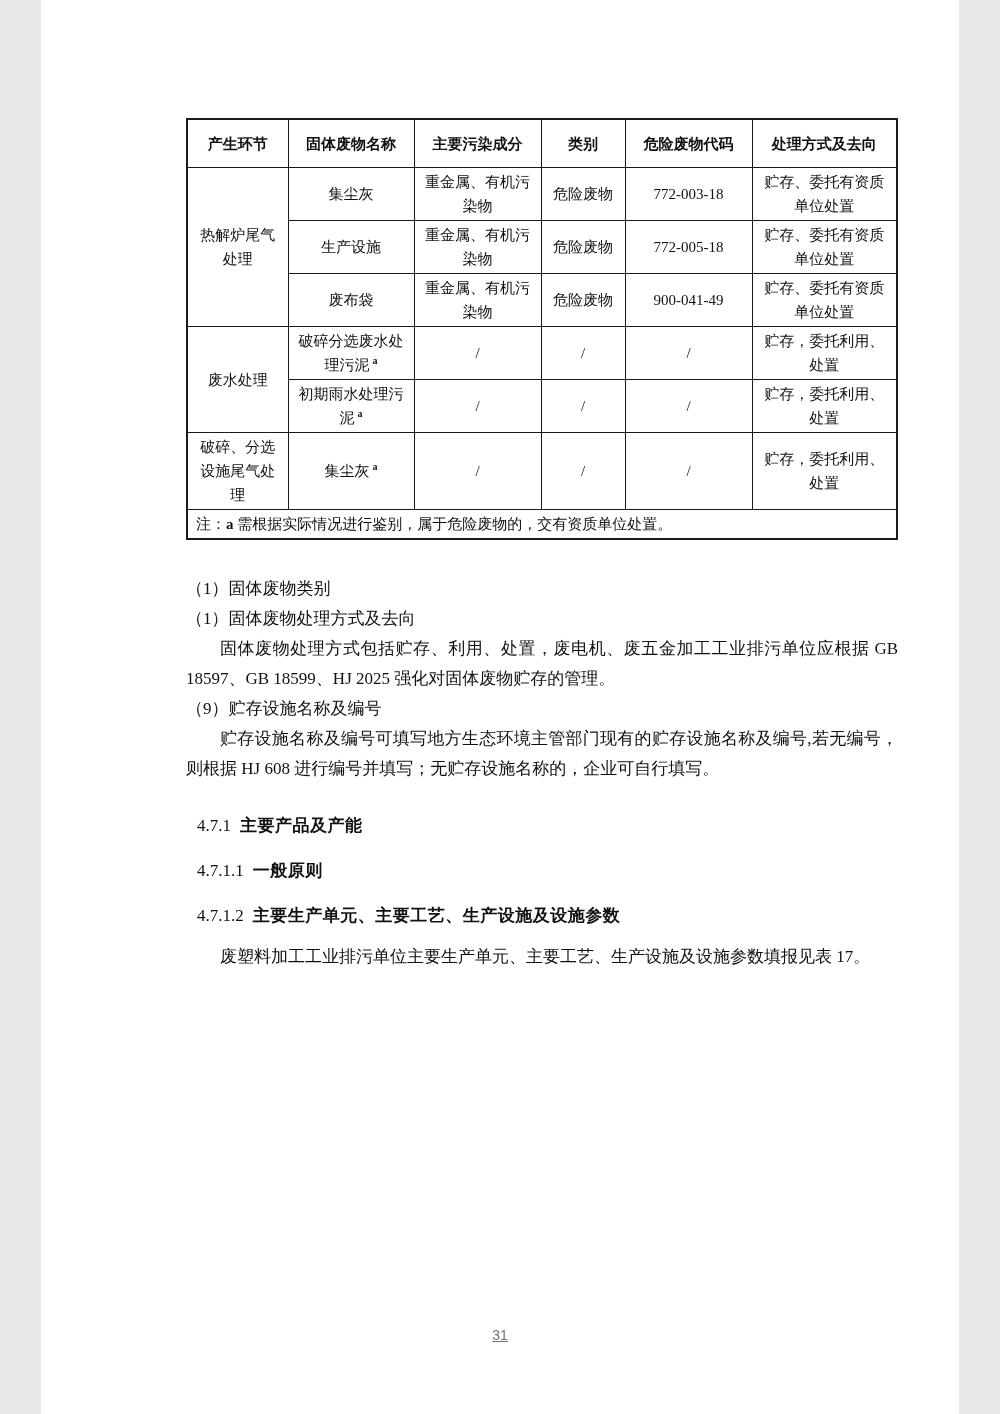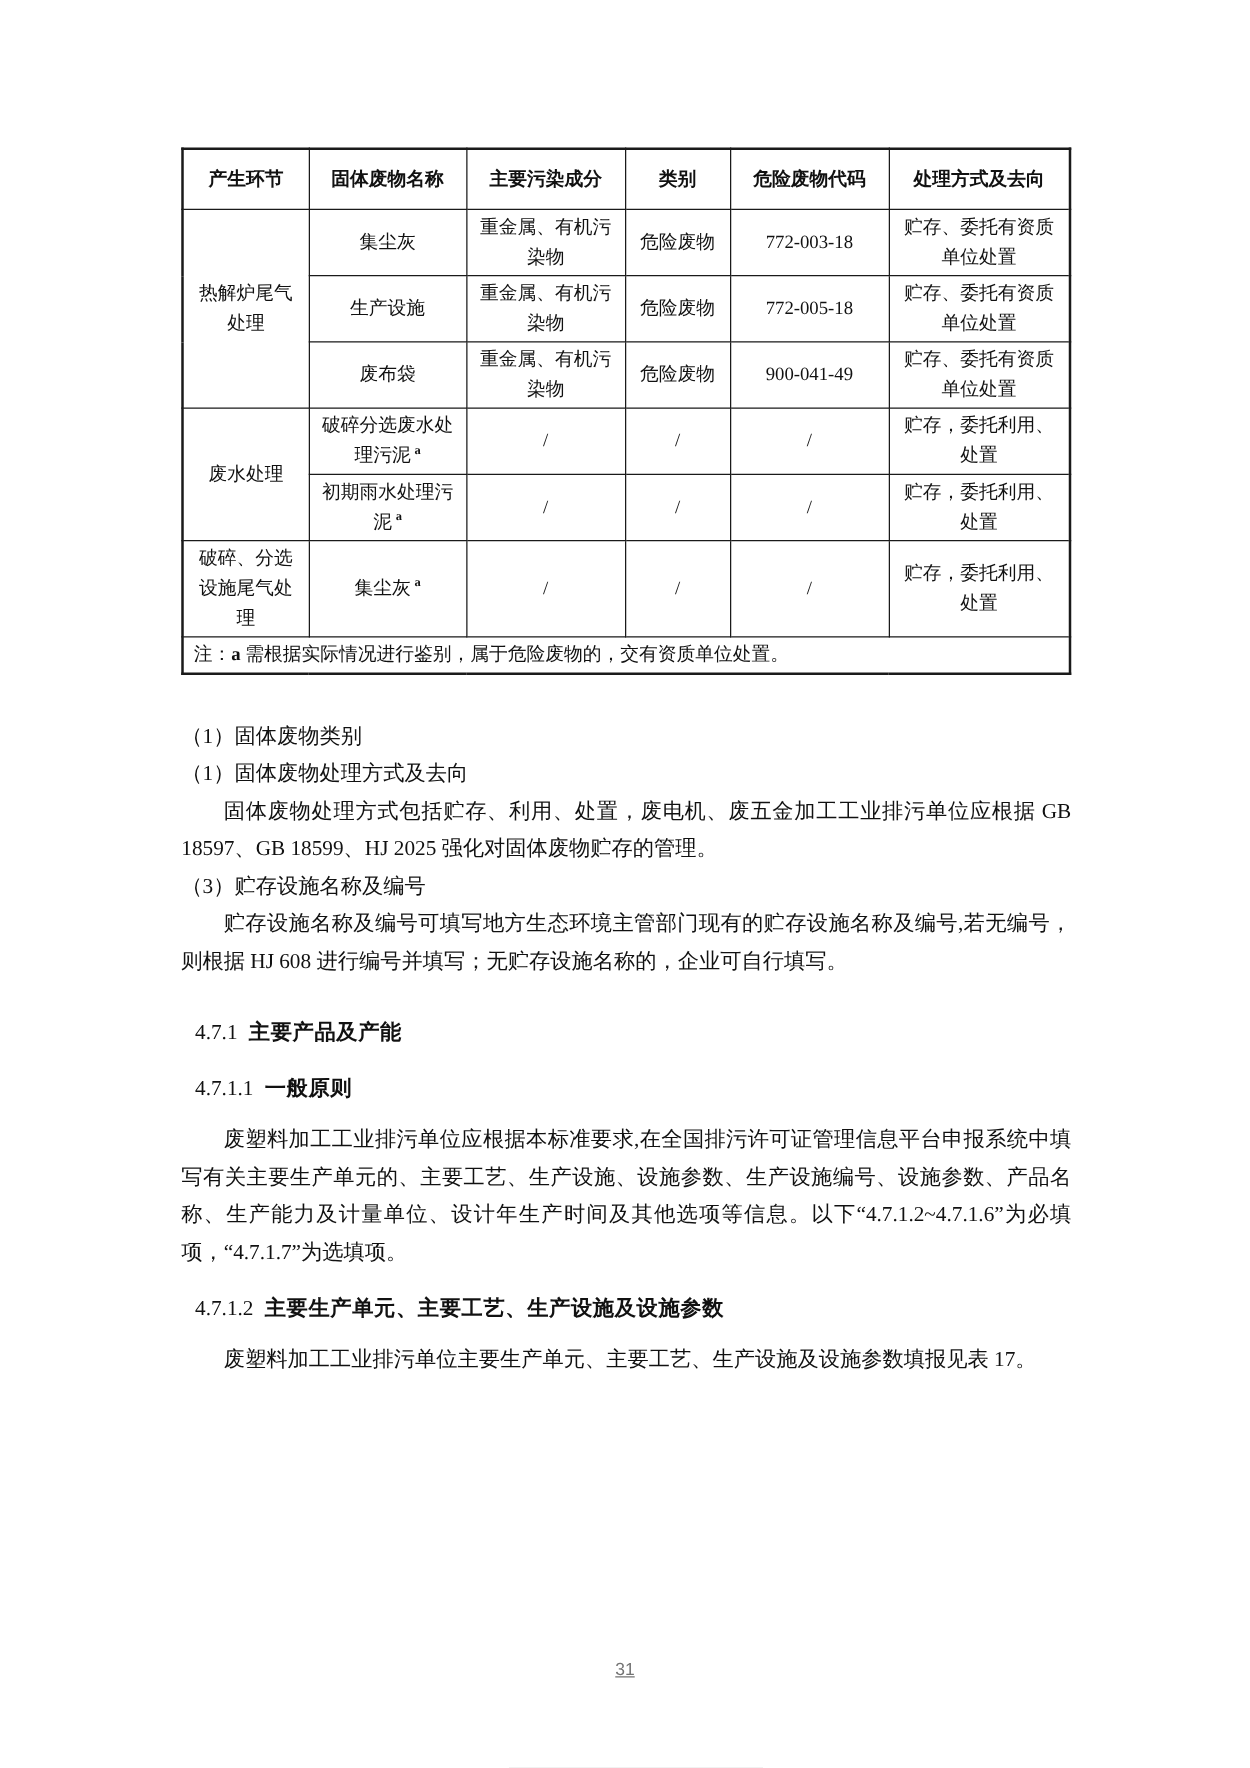--- a/index.html
+++ b/index.html
@@ -1,18 +1,18 @@
 <!DOCTYPE html>
 <html lang="zh"><head>
 <meta charset="utf-8">
 <style>
   html,body{margin:0;padding:0;background:#e8e8e8;}
   .page{
     position:relative;
-    width:1000px;height:1414px;
+    width:918px;height:1414px;
     margin:0 auto;
     background:#ffffff;
     box-sizing:border-box;
     padding:118px 143px 0 145px;
     color:#111;
     font-family:"Liberation Serif","DejaVu Serif",serif;
   }
   
   table.waste-table{
     width:712px;
@@ -170,25 +170,24 @@
         <tr>
           <td colspan="6" class="note-cell"><span>注：</span><span class="note-marker">a</span> <span>需根据实际情况进行鉴别，属于危险废物的，交有资质单位处置。</span></td>
         </tr>
       </tbody>
   </table>
 
   <div class="body-text" id="body-blocks">
       <p class="label">（1）固体废物类别</p>
       <p class="label">（1）固体废物处理方式及去向</p>
       <p class="para">固体废物处理方式包括贮存、利用、处置，废电机、废五金加工工业排污单位应根据 GB 18597、GB 18599、HJ 2025 强化对固体废物贮存的管理。</p>
-      <p class="label">（3）贮存设施名称及编号</p>
+      <p class="label">（9）贮存设施名称及编号</p>
       <p class="para">贮存设施名称及编号可填写地方生态环境主管部门现有的贮存设施名称及编号,若无编号，则根据 HJ 608 进行编号并填写；无贮存设施名称的，企业可自行填写。</p>
       <div class="h h3"><span class="hnum">4.7.1</span><span class="htitle">主要产品及产能</span></div>
       <div class="h h4"><span class="hnum">4.7.1.1</span><span class="htitle">一般原则</span></div>
-      <p class="para">废塑料加工工业排污单位应根据本标准要求,在全国排污许可证管理信息平台申报系统中填写有关主要生产单元的、主要工艺、生产设施、设施参数、生产设施编号、设施参数、产品名称、生产能力及计量单位、设计年生产时间及其他选项等信息。以下“4.7.1.2~4.7.1.6”为必填项，“4.7.1.7”为选填项。</p>
       <div class="h h4"><span class="hnum">4.7.1.2</span><span class="htitle">主要生产单元、主要工艺、生产设施及设施参数</span></div>
       <p class="para">废塑料加工工业排污单位主要生产单元、主要工艺、生产设施及设施参数填报见表 17。</p>
     </div>
 
   <div class="footer">
     <span>31</span>
   </div>
 
 </div>
 

